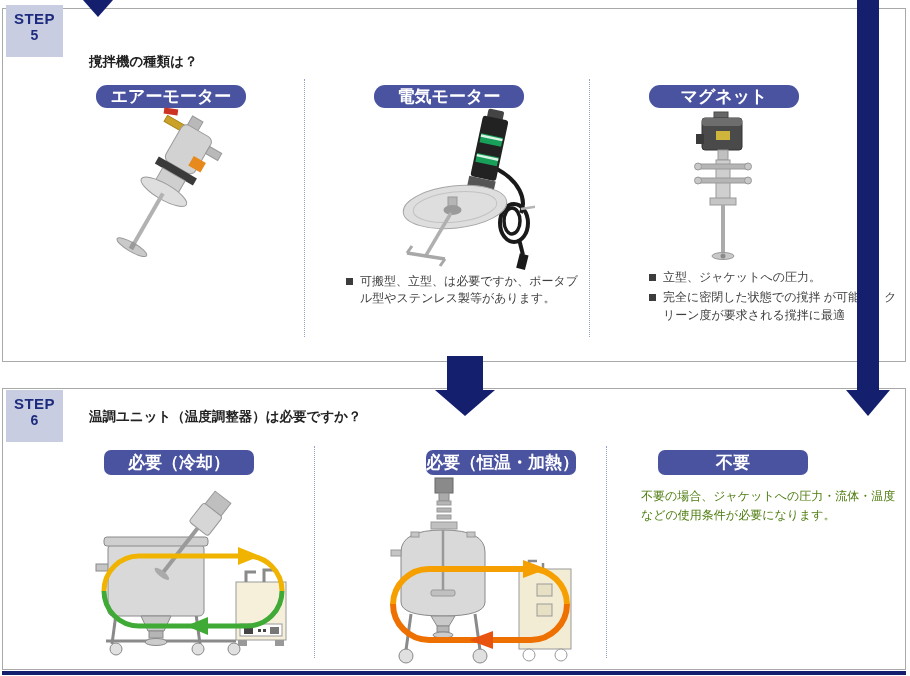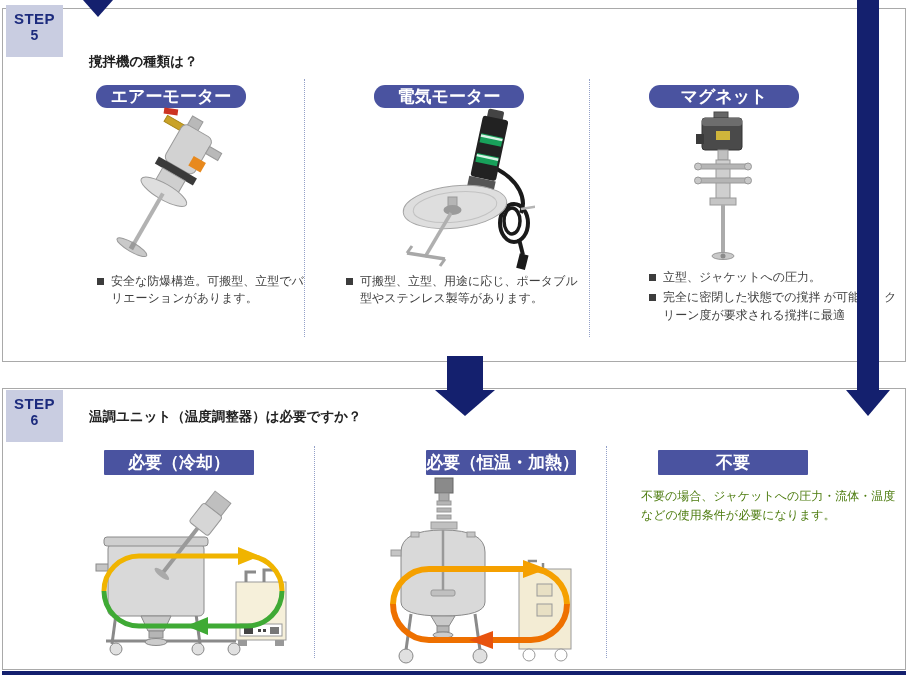--- a/index.html
+++ b/index.html
@@ -14,21 +14,21 @@
   .badge { position:absolute; width:57px; height:52px; background:#c9cde1; color:#1c2b7d;
            text-align:center; font-weight:bold; padding-top:5px; }
   .badge .l1 { font-size:15px; line-height:17px; letter-spacing:.5px; }
   .badge .l2 { font-size:14px; line-height:17px; }
 
   .heading { position:absolute; font-size:13.5px; font-weight:bold; color:#222; white-space:nowrap; }
 
   .btn { position:absolute; width:150px; background:#4a53a0; color:#fff; font-size:17px;
          font-weight:bold; text-align:center; white-space:nowrap; }
   .btn5 { height:23px; line-height:23px; border-radius:11px; top:76px; }
-  .btn6 { height:25px; line-height:25px; border-radius:1px;  top:61px; }
+  .btn6 { height:25px; line-height:25px; border-radius:7px;  top:61px; }
 
   .divider { position:absolute; width:0; border-left:1px dotted #93a0c8; }
 
   .bullets { position:absolute; list-style:none; }
   .bullets li { display:flex; font-size:12px; line-height:1.45; color:#3f3f3f; margin-bottom:3px; }
   .bullets .sq { flex:none; width:7px; height:7px; background:#3c3c3c; margin:5px 7px 0 0; }
 
   .note { position:absolute; font-size:12px; line-height:1.55; color:#4d7c0f; }
 
   .ill { position:absolute; }
@@ -127,30 +127,24 @@
         <rect x="32" y="74" width="50" height="5" fill="#b5b5b5" stroke="#999"></rect>
         <circle cx="32" cy="76.5" r="3.5" fill="#c8c8c8" stroke="#999"></circle>
         <circle cx="82" cy="76.5" r="3.5" fill="#c8c8c8" stroke="#999"></circle>
         <rect x="44" y="94" width="26" height="7" fill="#c5c5c5" stroke="#999"></rect>
         <rect x="55" y="101" width="4" height="50" fill="#ababab"></rect>
         <ellipse cx="57" cy="152" rx="11" ry="3.5" fill="#c9c9c9" stroke="#999"></ellipse>
         <circle cx="57" cy="152" r="2.5" fill="#8a8a8a"></circle>
       </svg>
     </div>
 
-    <ul class="bullets" style="left:94px; top:264px; width:208px;">
-      <li>
-          <span class="sq"></span>
-          <span>安全な防爆構造。可搬型、立型でバリエーションがあります。</span>
-        </li>
-    </ul>
     <ul class="bullets" style="left:343px; top:264px; width:240px;">
       <li>
           <span class="sq"></span>
-          <span>可搬型、立型、用途に応じ、ポータブル型やステンレス製等があります。</span>
+          <span>可搬型、立型、は必要ですか、ポータブル型やステンレス製等があります。</span>
         </li>
     </ul>
     <ul class="bullets" style="left:646px; top:260px; width:248px;">
       <li>
           <span class="sq"></span>
           <span>立型、ジャケットへの圧力。</span>
         </li>
       <li>
           <span class="sq"></span>
           <span>完全に密閉した状態での撹拌 が可能で、クリーン度が要求される撹拌に最適</span>

